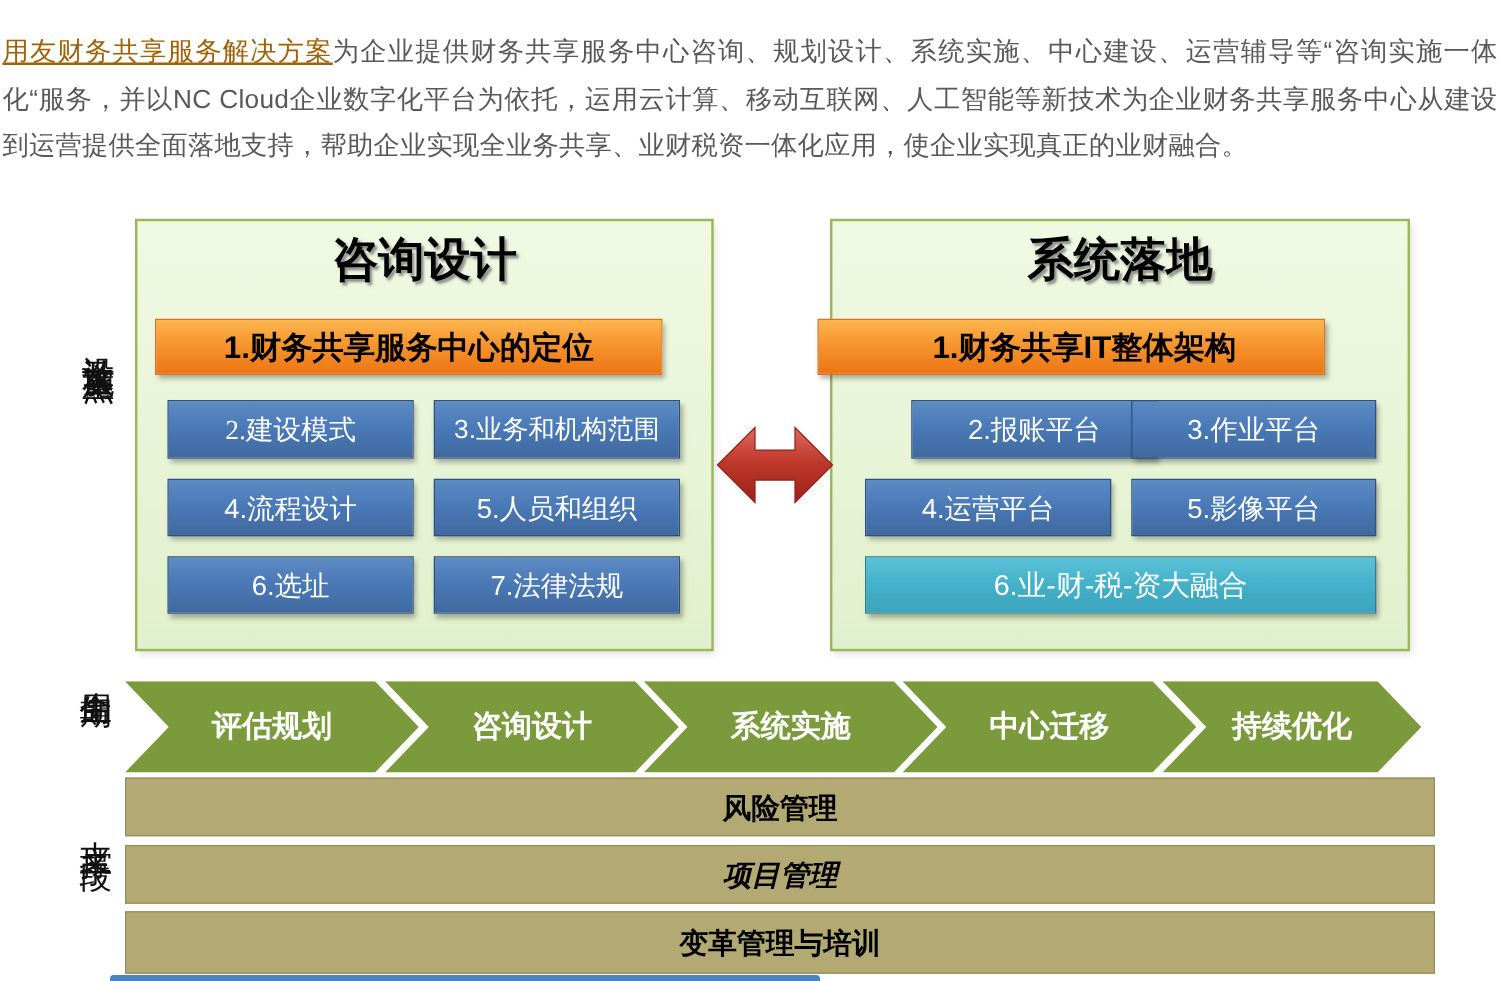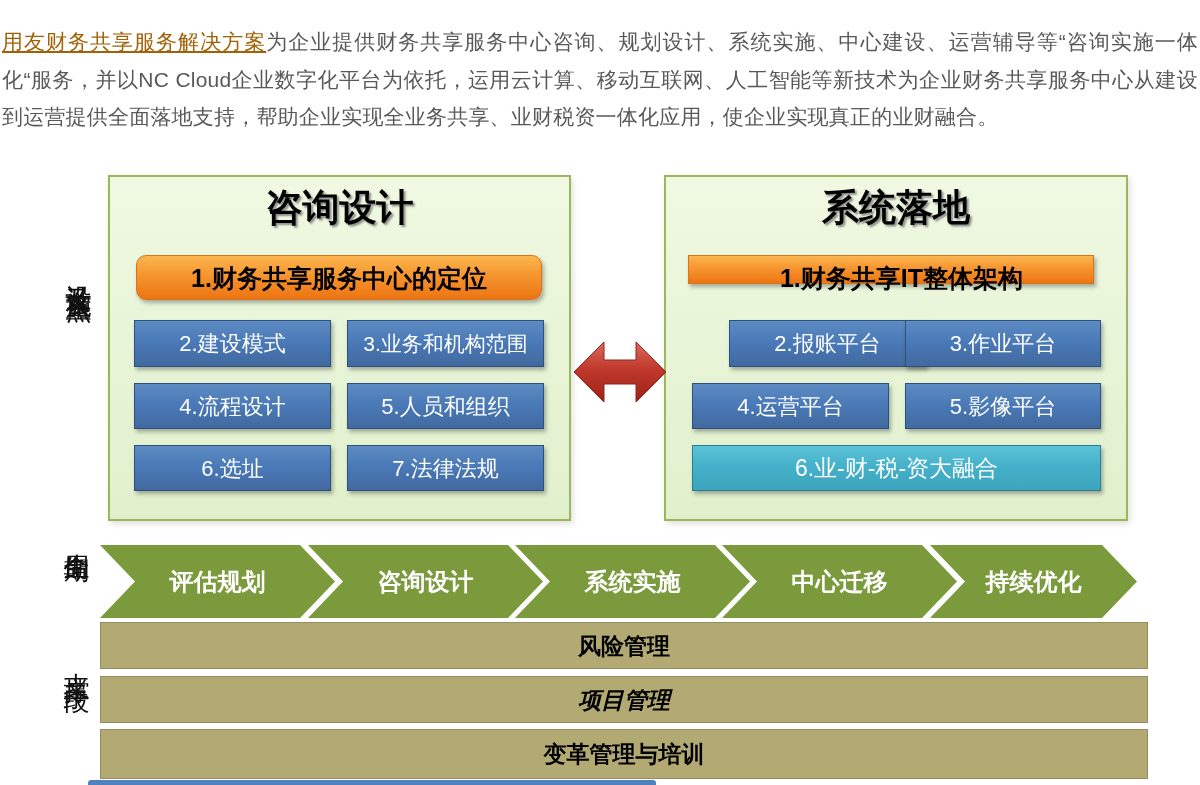--- a/index.html
+++ b/index.html
@@ -40,32 +40,32 @@
 
   <p class="intro"><a>用友财务共享服务解决方案</a><span>为企业提供财务共享服务中心咨询、规划设计、系统实施、中心建设、运营辅导等“咨询实施一体化“服务，并以NC Cloud企业数字化平台为依托，运用云计算、移动互联网、人工智能等新技术为企业财务共享服务中心从建设到运营提供全面落地支持，帮助企业实现全业务共享、业财税资一体化应用，使企业实现真正的业财融合。</span></p>
 
   <div class="vlabel" style="left:64px;top:264px;letter-spacing:2px;">设计及实施重点</div>
   <div class="vlabel" style="left:62px;top:533px;letter-spacing:1px;">生命周期</div>
   <div class="vlabel" style="left:62px;top:652px;letter-spacing:5px;">支撑手段</div>
 
   <div class="panel" style="left:108px;top:175px;width:463px;height:346px;">
     <div class="panel-title">咨询设计</div>
   </div>
-  <div class="obox" style="left:136px;top:255px;width:406px;height:45px;line-height:44px;border-radius:10px;">1.财务共享服务中心的定位</div>
-  <div class="bbox" style="left:134px;top:320px;width:197px;height:47px;line-height:46px;">2.建设模式</div>
+  <div class="obox" style="left:124px;top:255px;width:406px;height:45px;line-height:44px;">1.财务共享服务中心的定位</div>
+  <div class="bbox" style="left:134px;top:320px;width:197px;height:47px;line-height:46px;font-family:Liberation Serif, serif;">2.建设模式</div>
   <div class="bbox" style="left:347px;top:320px;width:197px;height:47px;line-height:46px;font-size:21px;">3.业务和机构范围</div>
   <div class="bbox" style="left:134px;top:383px;width:197px;height:46px;line-height:45px;">4.流程设计</div>
   <div class="bbox" style="left:347px;top:383px;width:197px;height:46px;line-height:45px;">5.人员和组织</div>
   <div class="bbox" style="left:134px;top:445px;width:197px;height:46px;line-height:45px;">6.选址</div>
   <div class="bbox" style="left:347px;top:445px;width:197px;height:46px;line-height:45px;">7.法律法规</div>
 
   <div class="panel" style="left:664px;top:175px;width:464px;height:346px;">
     <div class="panel-title">系统落地</div>
   </div>
-  <div class="obox" style="left:688px;top:255px;width:406px;height:29px;line-height:44px;padding-left:21px;">1.财务共享IT整体架构</div>
+  <div class="obox" style="left:654px;top:255px;width:406px;height:45px;line-height:44px;padding-left:21px;">1.财务共享IT整体架构</div>
   <div class="bbox" style="left:692px;top:320px;width:197px;height:47px;line-height:46px;margin-left:37px;">2.报账平台</div>
   <div class="bbox" style="left:905px;top:320px;width:196px;height:47px;line-height:46px;">3.作业平台</div>
   <div class="bbox" style="left:692px;top:383px;width:197px;height:46px;line-height:45px;">4.运营平台</div>
   <div class="bbox" style="left:905px;top:383px;width:196px;height:46px;line-height:45px;">5.影像平台</div>
   <div class="tbox" style="left:692px;top:445px;width:409px;height:46px;line-height:45px;">6.业-财-税-资大融合</div>
 
   <svg style="left:572px;top:334px;" width="96" height="76" viewBox="0 0 96 76">
     <defs>
       <linearGradient id="redg" x1="0" y1="0" x2="0" y2="1">
         <stop offset="0" stop-color="#dc6a5e"></stop>

